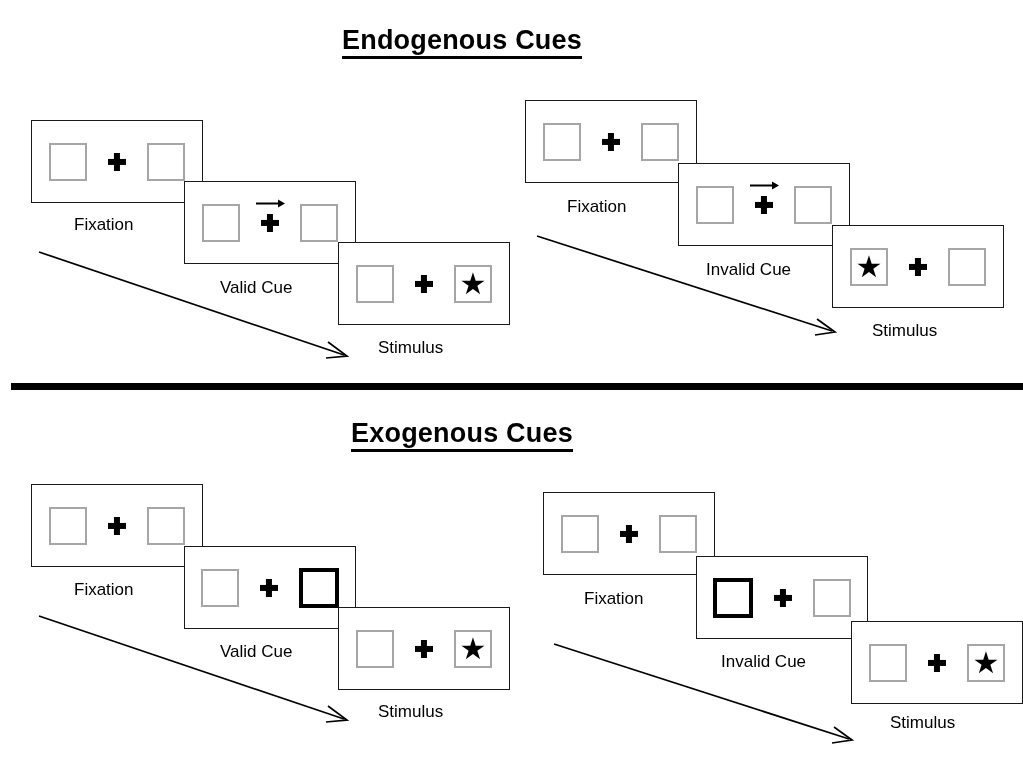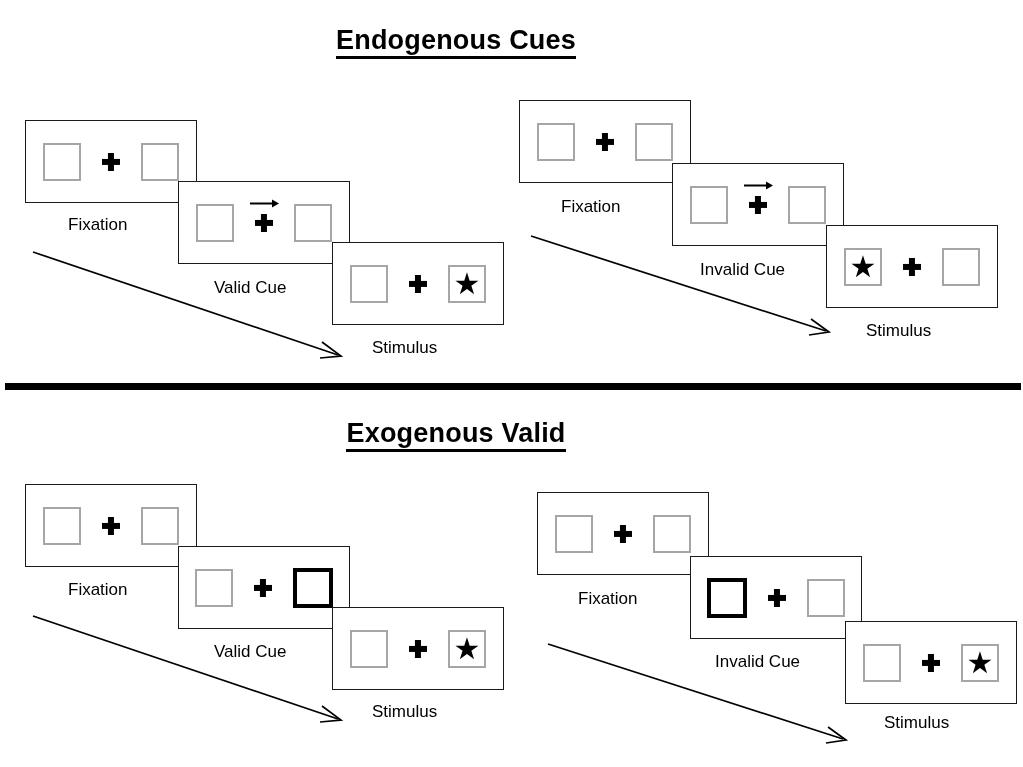--- a/index.html
+++ b/index.html
@@ -9,21 +9,21 @@
   }
   body {
     width: 1023px;
     height: 767px;
     position: relative;
     font-family: "Liberation Sans", sans-serif;
     overflow: hidden;
   }
   .stage {
     position: absolute;
-    left: 0; top: 0;
+    left: 6px; top: 0;
     width: 912px;
     height: 767px;
   }
   
   .section-title {
     position: absolute;
     width: 100%;
     text-align: center;
     font-weight: bold;
     font-size: 27px;
@@ -202,21 +202,21 @@
   <div class="caption" style="left:866px; top:321px;">Stimulus</div>
 
   <svg class="flow-arrow" style="left:528px; top:232px;" width="310" height="110" viewBox="0 0 310 110">
     <line x1="3" y1="4" x2="298" y2="99" stroke="#000" stroke-width="1.7"></line>
     <polyline points="283,87 301,100 281,103" fill="none" stroke="#000" stroke-width="1.7"></polyline>
   </svg>
 
   <div class="divider" style="top:383px;"></div>
 
   <div class="section-title" style="top:418px;">
-    <span>Exogenous Valid</span>
+    <span>Exogenous Cues</span>
   </div>
 
   <div class="frame" style="left:25px; top:484px; width:172px; height:83px;">
     <div class="frame-inner" style="gap:21px;">
       <div class="box" style="width:38px;height:38px;"></div>
       <div class="plus" style="width:18px;height:18px;"></div>
       <div class="box" style="width:38px;height:38px;"></div>
     </div>
   </div>
   <div class="caption" style="left:68px; top:580px;">Fixation</div>

